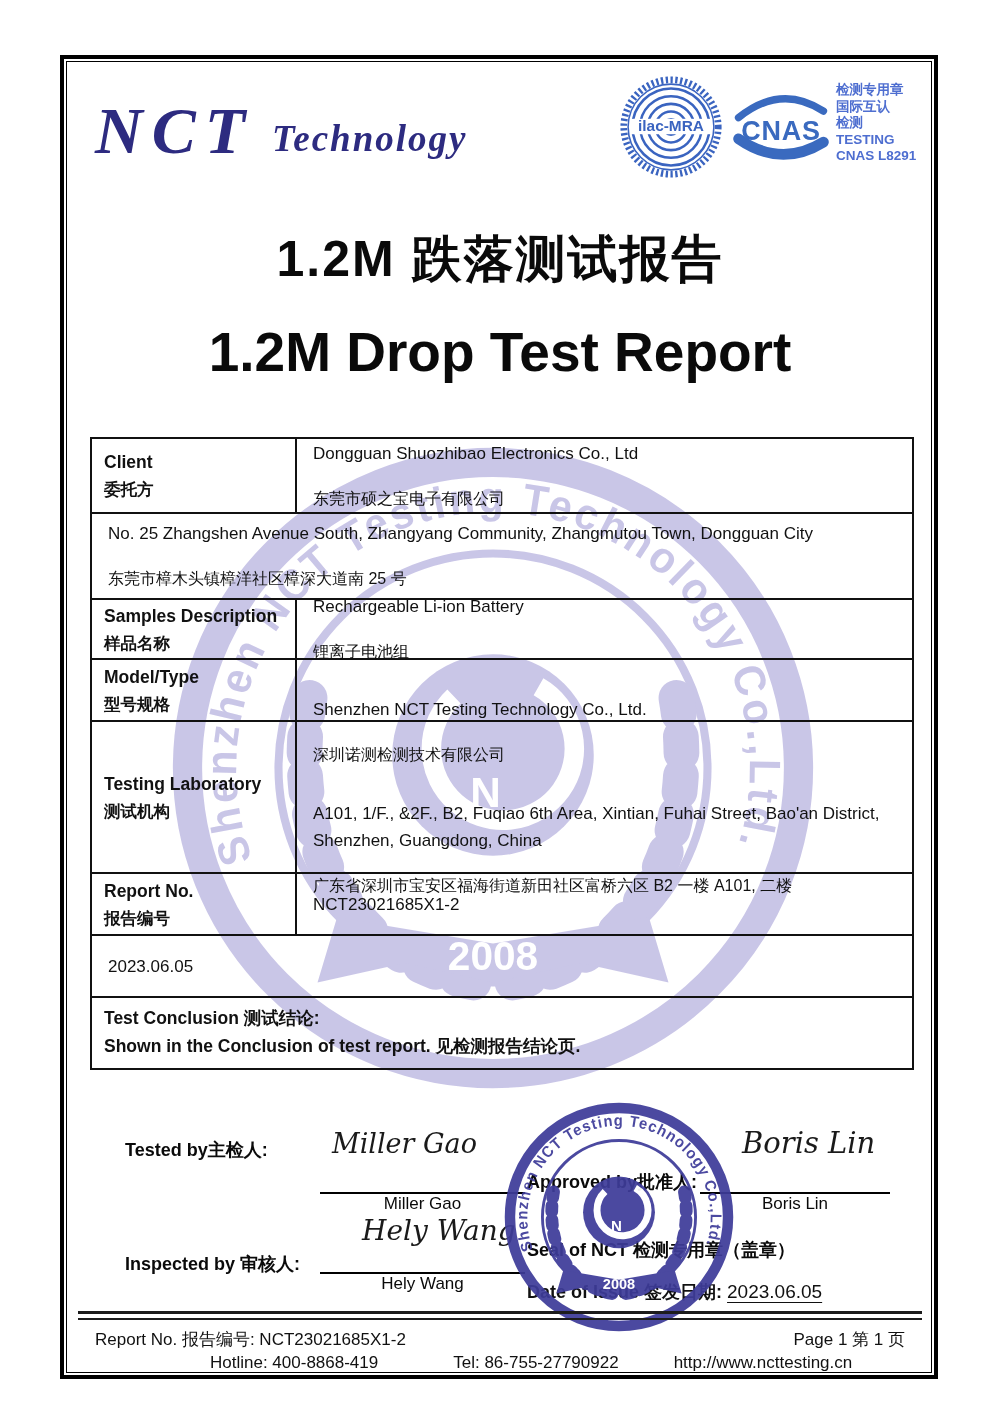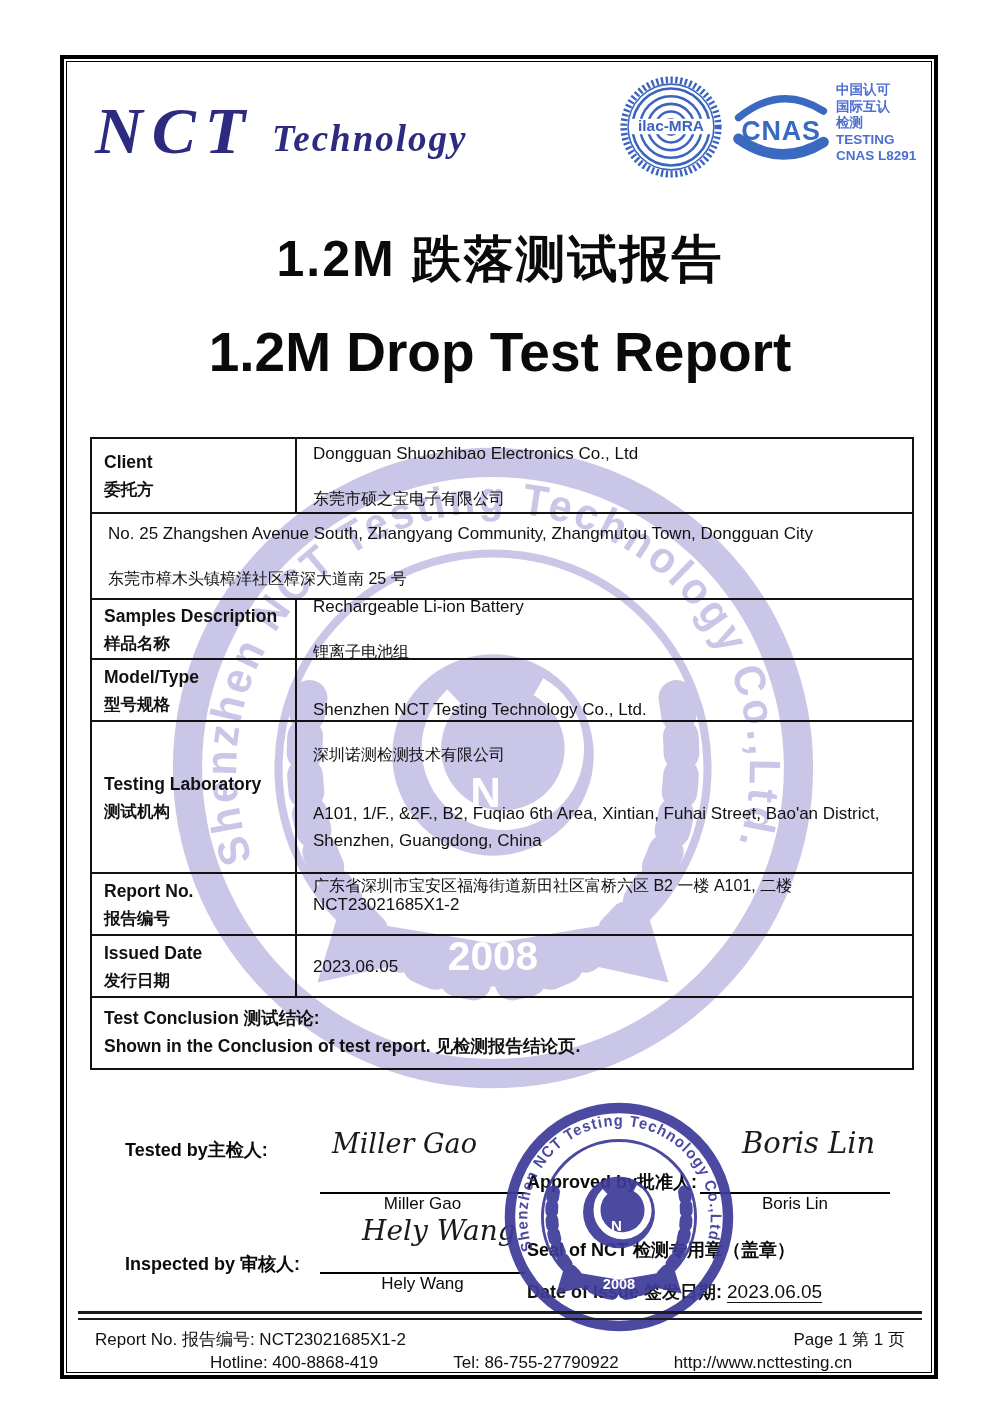--- a/index.html
+++ b/index.html
@@ -108,21 +108,21 @@
       </g>
       <rect x="13" y="46.5" width="84" height="16" fill="#ffffff"></rect>
       <text x="55" y="59.5" text-anchor="middle" font-size="16" font-weight="bold" fill="#3a64c0">ilac-MRA</text>
     </svg>
     <svg width="98" height="78" viewBox="0 0 120 95" style="margin-top:14px;margin-left:8px;">
       <path d="M 8,36 Q 60,-6 112,28" stroke="#3a6abf" stroke-width="9" fill="none" stroke-linecap="round"></path>
       <path d="M 8,62 Q 60,98 112,66" stroke="#3a6abf" stroke-width="13" fill="none" stroke-linecap="round"></path>
       <text x="60" y="64" text-anchor="middle" font-size="33" font-weight="bold" fill="#3a6abf" letter-spacing="1">CNAS</text>
     </svg>
     <div class="cert-text">
-      <div>中国认可</div>
+      <div>检测专用章</div>
       <div>国际互认</div>
       <div>检测</div>
       <div>TESTING</div>
       <div>CNAS L8291</div>
     </div>
   </div>
 
   <div class="title-zh">1.2M 跌落测试报告</div>
   <div class="title-en">1.2M Drop Test Report</div>
 
@@ -174,24 +174,20 @@
     <div class="trow" style="height:60px">
       <div class="tlabel">
         <div class="len">Report No.</div>
         <div class="lzh">报告编号</div>
       </div>
       <div class="tval">
         <div class="vline en">NCT23021685X1-2</div>
       </div>
     </div>
     <div class="trow" style="height:60px">
-      <div class="tlabel">
-        <div class="len">Issued Date</div>
-        <div class="lzh">发行日期</div>
-      </div>
       <div class="tval">
         <div class="vline en">2023.06.05</div>
       </div>
     </div>
     <div class="trow">
       <div class="tconc">
         <div>Test Conclusion  测试结论:</div>
         <div>Shown in the Conclusion of test report.  见检测报告结论页.</div>
       </div>
     </div>

